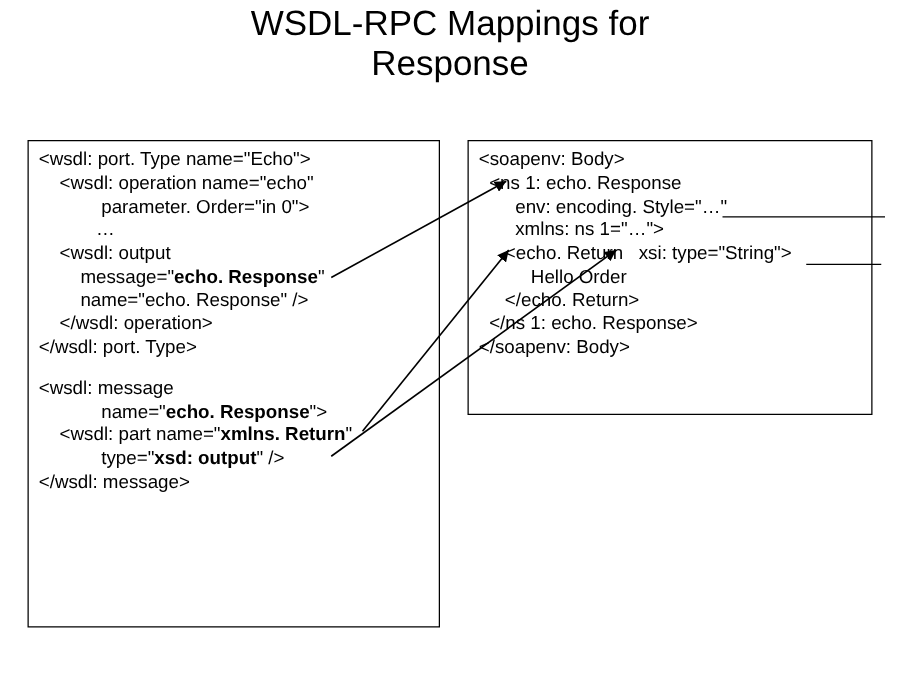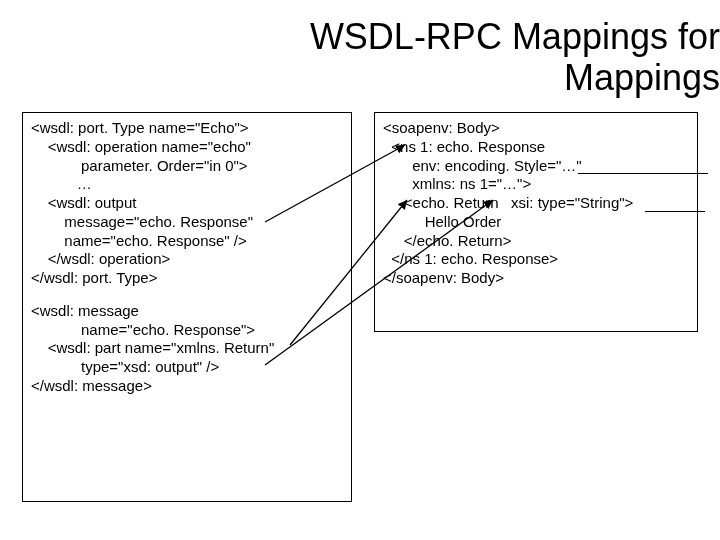--- a/index.html
+++ b/index.html
@@ -7,24 +7,24 @@
     margin: 0;
     width: 720px;
     height: 540px;
     background: #fff;
     font-family: Arial, Helvetica, sans-serif;
     color: #000;
     overflow: hidden;
     position: relative;
   }
   .title {
-    font-size: 36px;
-    text-align: right;
+    font-size: 28px;
+    text-align: center;
     width: 100%;
-    padding-top: 16px;
+    padding-top: 3px;
     line-height: 1.15;
   }
   .panes {
     position: absolute;
     top: 112px;
     left: 22px;
     right: 22px;
     display: flex;
     gap: 22px;
   }
@@ -33,39 +33,39 @@
     padding: 6px 8px 10px 8px;
     font-size: 15px;
     line-height: 1.25;
     background: #fff;
   }
   .box.left  { flex: 0 0 330px; height: 390px; }
   .box.right { flex: 1 1 auto;  height: 220px; position: relative; }
   .codeblock { white-space: pre; font-family: Arial, Helvetica, sans-serif; }
   .codeblock + .codeblock { margin-top: 14px; }
   .u { }
-  .b { font-weight: normal; }
+  .b { font-weight: bold; }
   svg.arrows {
     position: absolute;
     top: 0; left: 0;
     width: 720px; height: 540px;
     pointer-events: none;
   }
   .underline-ext {
     position: absolute;
     height: 0;
     border-top: 1px solid #000;
   }
 </style>
 </head>
 <body>
 
 <div class="title">
   <div>WSDL-RPC Mappings for</div>
-  <div>Mappings</div>
+  <div>Response</div>
 </div>
 
 <div class="panes">
 
   <div class="box left">
     <div class="codeblock"><span>&lt;wsdl: port. Type name="Echo"&gt;</span>
 <span>    &lt;wsdl: operation name="echo"</span>
 <span>            parameter. Order="in 0"&gt;</span>
 <span>           …</span>
 <span>    &lt;wsdl: output</span>

